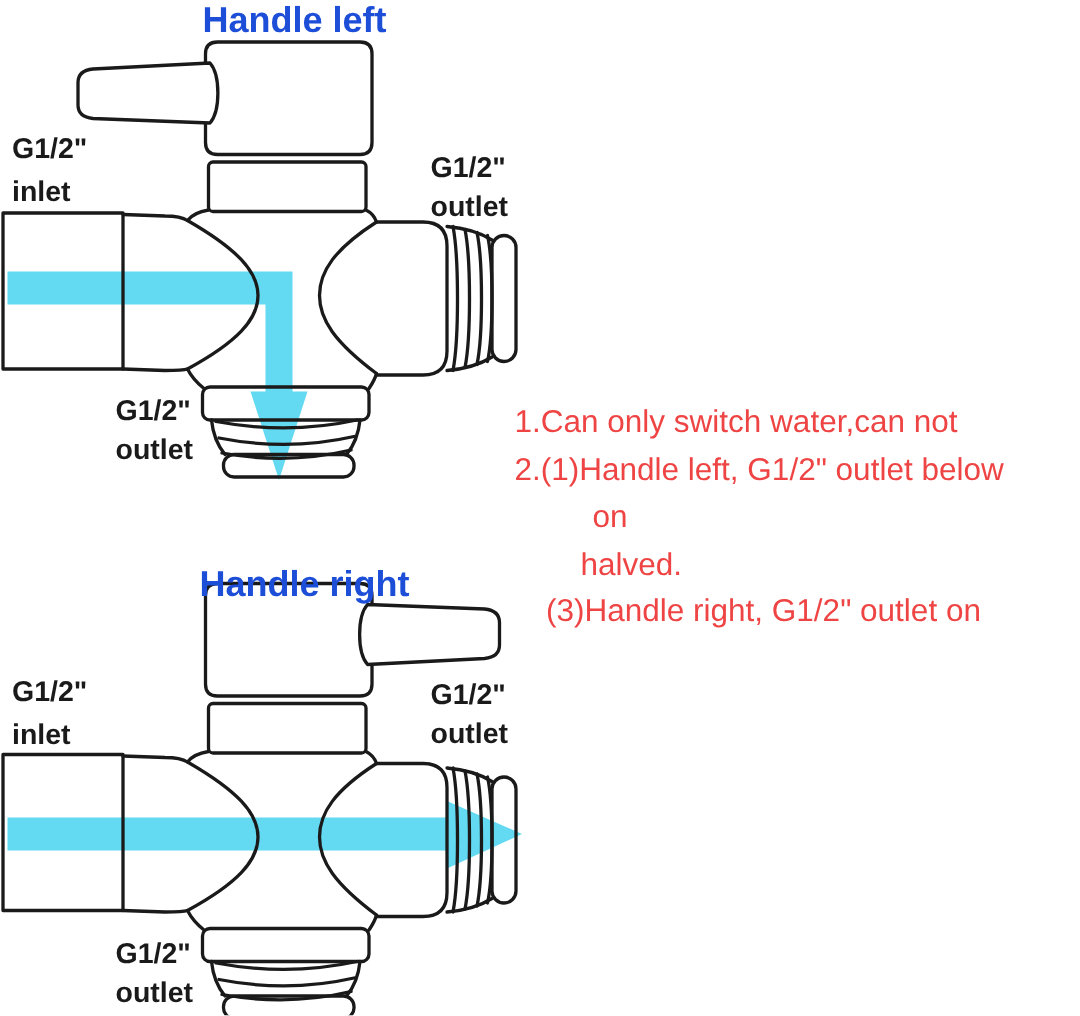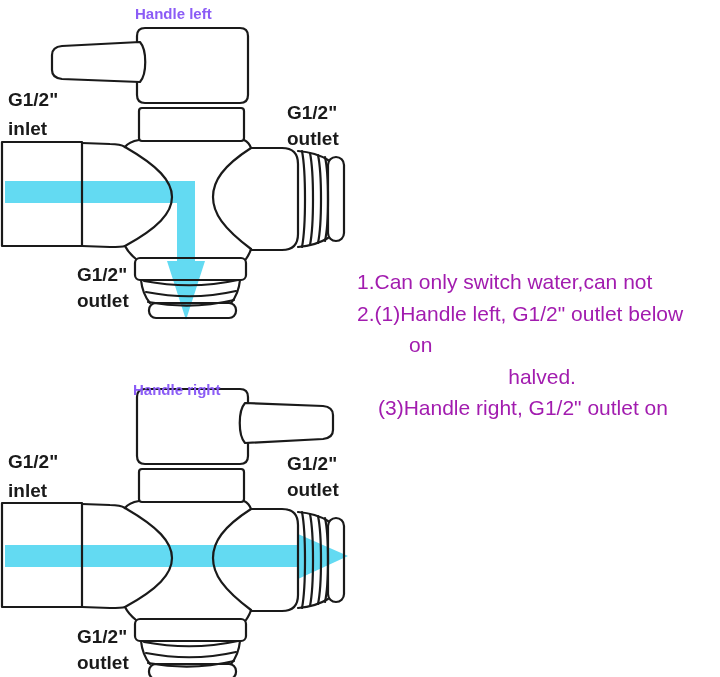--- a/index.html
+++ b/index.html
@@ -6,33 +6,33 @@
   #stage{
     position:relative;width:720px;height:677px;background:#ffffff;
     overflow:hidden;font-family:"Liberation Sans",sans-serif;color:#1a1a1a;
   }
   #art{position:absolute;left:0;top:0;}
   .lbl{
     position:absolute;font-weight:700;font-size:19px;line-height:29px;
     white-space:nowrap;color:#1a1a1a;
   }
   .title{
-    position:absolute;font-weight:700;font-size:15px;line-height:24px;
-    white-space:nowrap;color:#8b5cf6;
+    position:absolute;font-weight:700;font-size:24px;line-height:24px;
+    white-space:nowrap;color:#1d4ed8;
   }
   .tight{line-height:26px;}
   #notes{
-    position:absolute;left:357px;top:266px;font-size:21px;line-height:31.5px;
-    font-weight:400;white-space:nowrap;color:#a21caf;
+    position:absolute;left:343px;top:266px;font-size:21px;line-height:31.5px;
+    font-weight:400;white-space:nowrap;color:#ef4444;
   }
   .nline{height:31.5px;}
   .ind28{padding-left:28px;}
   .ind50{padding-left:52px;}
   .ind20{padding-left:21px;}
-  .ind44{padding-left:44px;text-align:center;}
+  .ind44{padding-left:44px;}
   .ind40{padding-left:41px;}
   svg .fillpart{fill:#ffffff;stroke:none;}
   svg .line{fill:none;stroke:#1a1a1a;stroke-width:2.2;stroke-linecap:round;stroke-linejoin:round;}
   svg .solid{fill:#ffffff;stroke:#1a1a1a;stroke-width:2.2;stroke-linejoin:round;}
 </style>
 </head>
 <body>
 
 <div id="stage">
 

